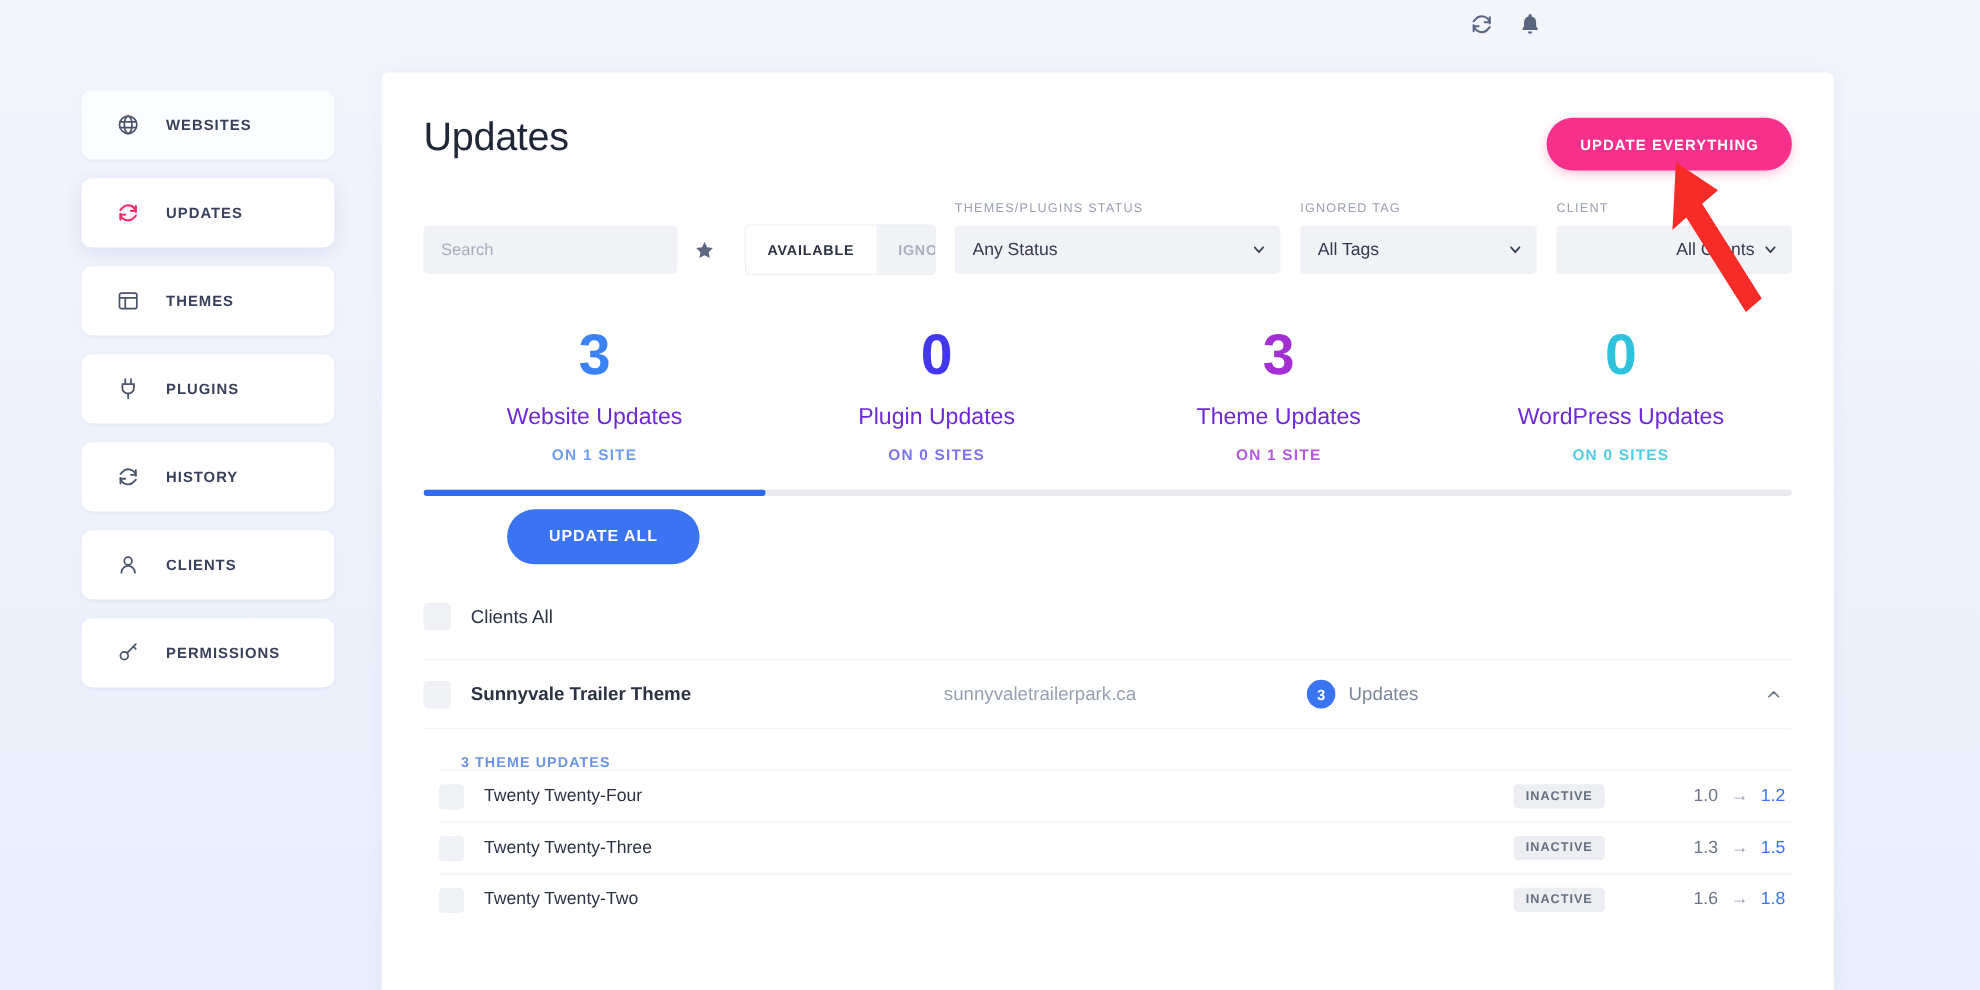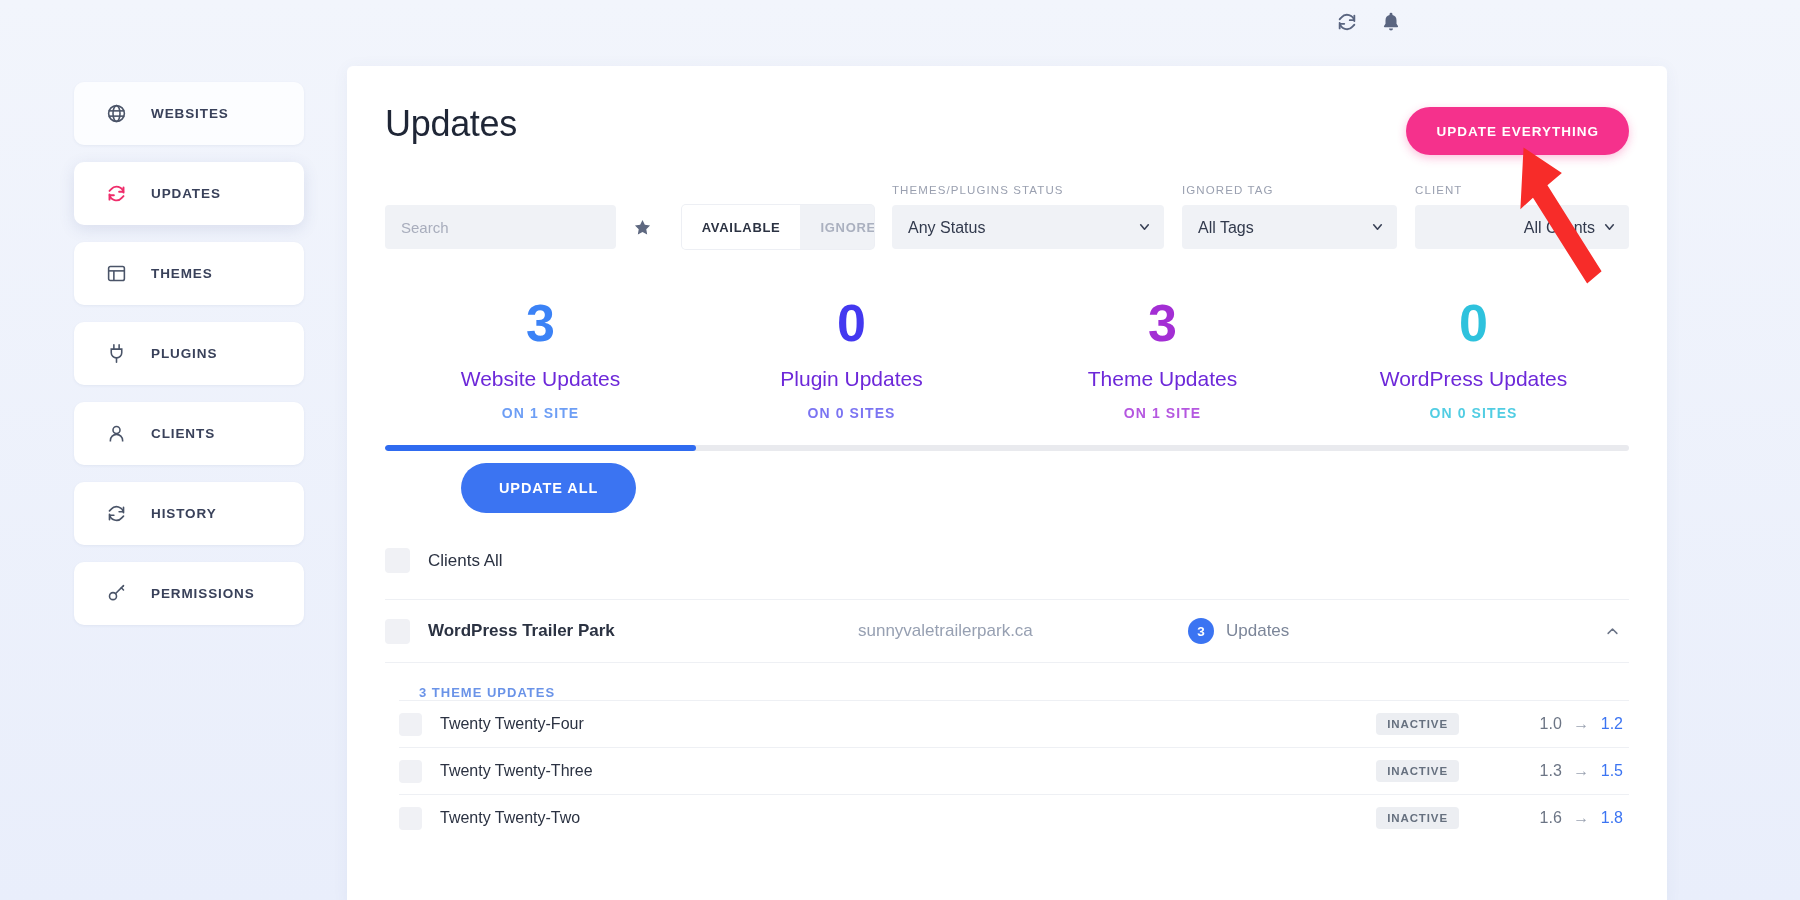--- a/index.html
+++ b/index.html
@@ -107,21 +107,21 @@
     margin-bottom: 9px; font-weight: 400;
   }
   .select-wrap { position: relative; }
   .select-box {
     height: 44px; background: #f0f2f6; border: none; border-radius: 4px;
     padding: 0 34px 0 16px; font-size: 16px; color: #323a4d;
     font-family: "Liberation Sans", sans-serif;
     appearance: none; -webkit-appearance: none;
     cursor: pointer; width: 100%;
   }
-  .w-status { width: 272px; }
+  .w-status { width: 296px; }
   .w-tag    { width: 215px; }
   .w-client { width: 214px; text-align: right; }
   .chev {
     position: absolute; right: 13px; top: 50%; transform: translateY(-50%);
     pointer-events: none; color: #3b4357; width: 13px; height: 13px;
   }
   .chev svg { display:block; width:13px; height:13px; }
 
   .update-everything {
     position: absolute; right: 38px; top: 41px;
@@ -297,38 +297,38 @@
           <line x1="15" y1="2" x2="15" y2="7"></line>
           <path d="M6 7h12v4a6 6 0 0 1-6 6 6 6 0 0 1-6-6z"></path>
           <line x1="12" y1="17" x2="12" y2="22"></line>
         </svg>
       </span>
       <span class="side-label">PLUGINS</span>
     </div>
 
     <div class="side-item">
       <span class="side-icon">
-        <svg viewBox="0 0 24 24" fill="none" stroke="currentColor" stroke-width="1.8">
-          <circle cx="12" cy="8" r="4"></circle>
-          <path d="M5 21v-1a7 7 0 0 1 14 0v1"></path>
-        </svg>
-      </span>
-      <span class="side-label">CLIENTS</span>
-    </div>
-
-    <div class="side-item">
-      <span class="side-icon">
         <svg viewBox="0 0 24 24" fill="none" stroke="currentColor" stroke-width="1.9" stroke-linecap="round" stroke-linejoin="round">
           <polyline points="20 5 20 10 15 10"></polyline>
           <path d="M4 13a8 8 0 0 0 14 4l2-2"></path>
           <polyline points="4 19 4 14 9 14"></polyline>
           <path d="M20 11a8 8 0 0 0-14-4L4 9"></path>
         </svg>
       </span>
       <span class="side-label">HISTORY</span>
+    </div>
+
+    <div class="side-item">
+      <span class="side-icon">
+        <svg viewBox="0 0 24 24" fill="none" stroke="currentColor" stroke-width="1.8">
+          <circle cx="12" cy="8" r="4"></circle>
+          <path d="M5 21v-1a7 7 0 0 1 14 0v1"></path>
+        </svg>
+      </span>
+      <span class="side-label">CLIENTS</span>
     </div>
 
     <div class="side-item">
       <span class="side-icon">
         <svg viewBox="0 0 24 24" fill="none" stroke="currentColor" stroke-width="1.8" stroke-linecap="round">
           <circle cx="8" cy="15" r="4"></circle>
           <line x1="11" y1="12" x2="20" y2="3"></line>
           <line x1="17.5" y1="5.5" x2="20" y2="8"></line>
         </svg>
       </span>
@@ -434,21 +434,21 @@
         <button class="update-all">UPDATE ALL</button>
       </div>
 
       <div class="select-all-row">
         <span class="cbox"></span>
         <span class="select-all-label">Clients All</span>
       </div>
 
       <div class="site-row">
         <span class="cbox"></span>
-        <span class="site-name">WordPress Trailer Park</span>
+        <span class="site-name">Sunnyvale Trailer Theme</span>
         <span class="site-url">sunnyvaletrailerpark.ca</span>
         <span class="site-updates">
           <span class="badge-count">3</span>
           <span class="updates-word">Updates</span>
         </span>
         <span class="collapse-btn">
           <svg viewBox="0 0 24 24" fill="none" stroke="currentColor" stroke-width="2.4" stroke-linecap="round" stroke-linejoin="round">
               <polyline points="5 15 12 8 19 15"></polyline>
             </svg>
         </span>

